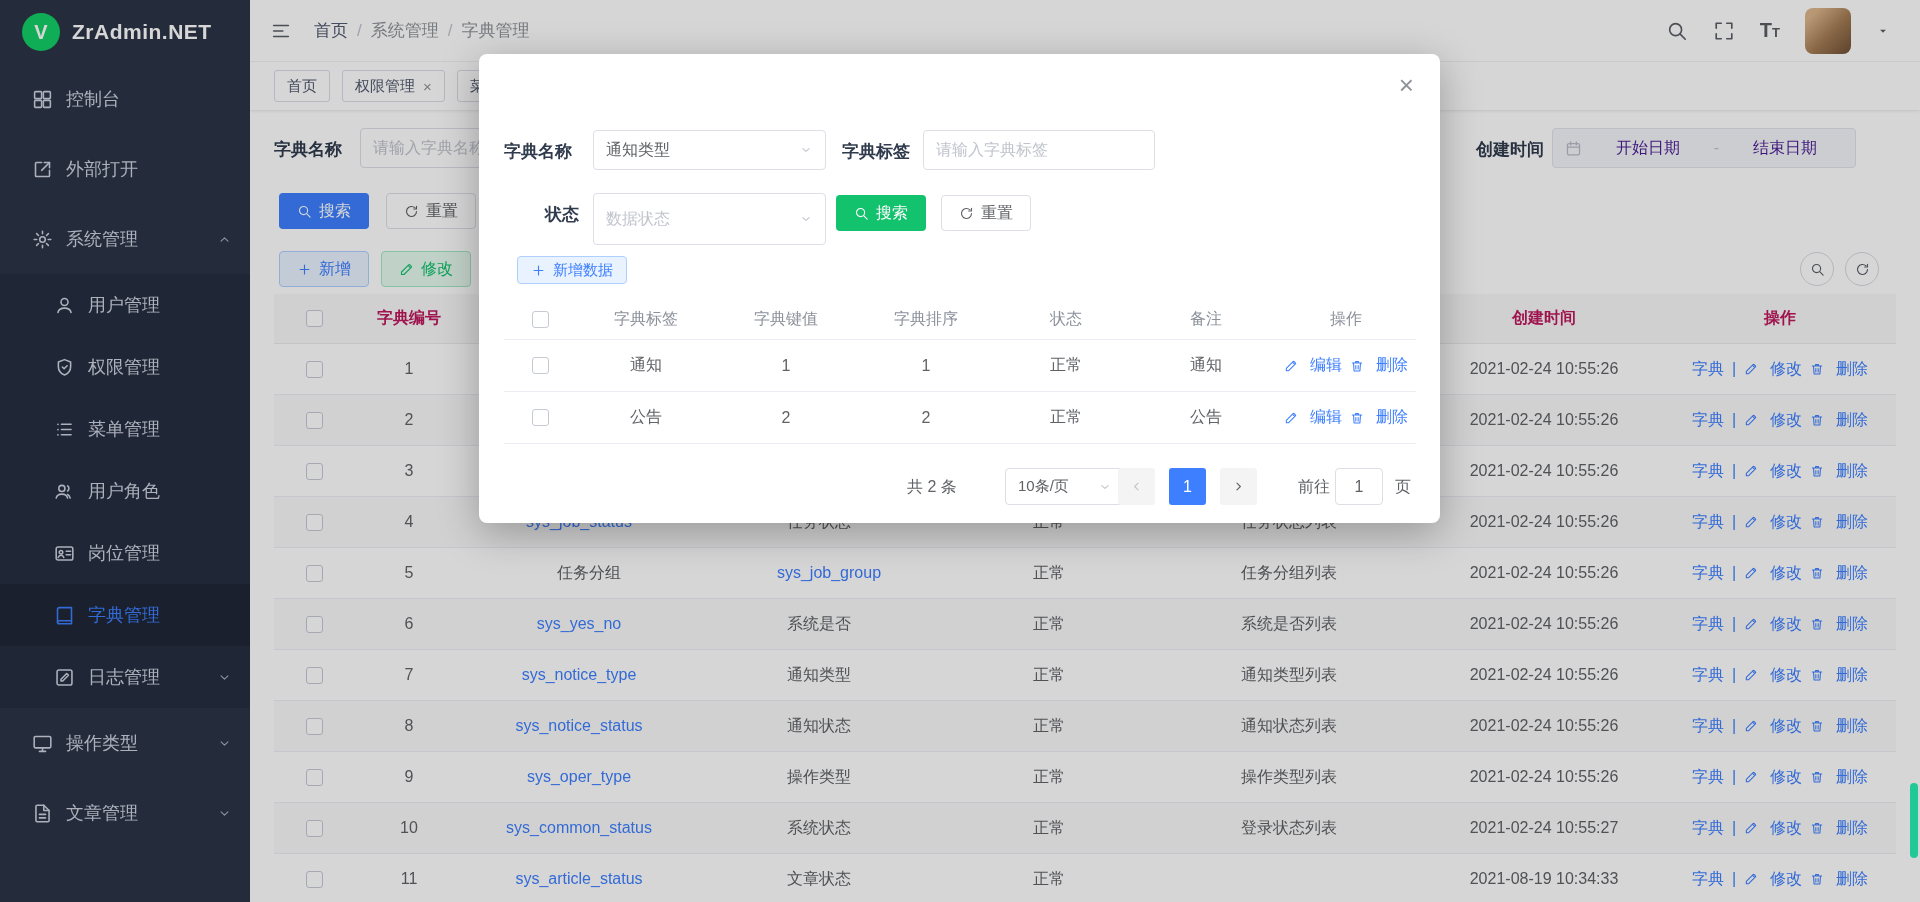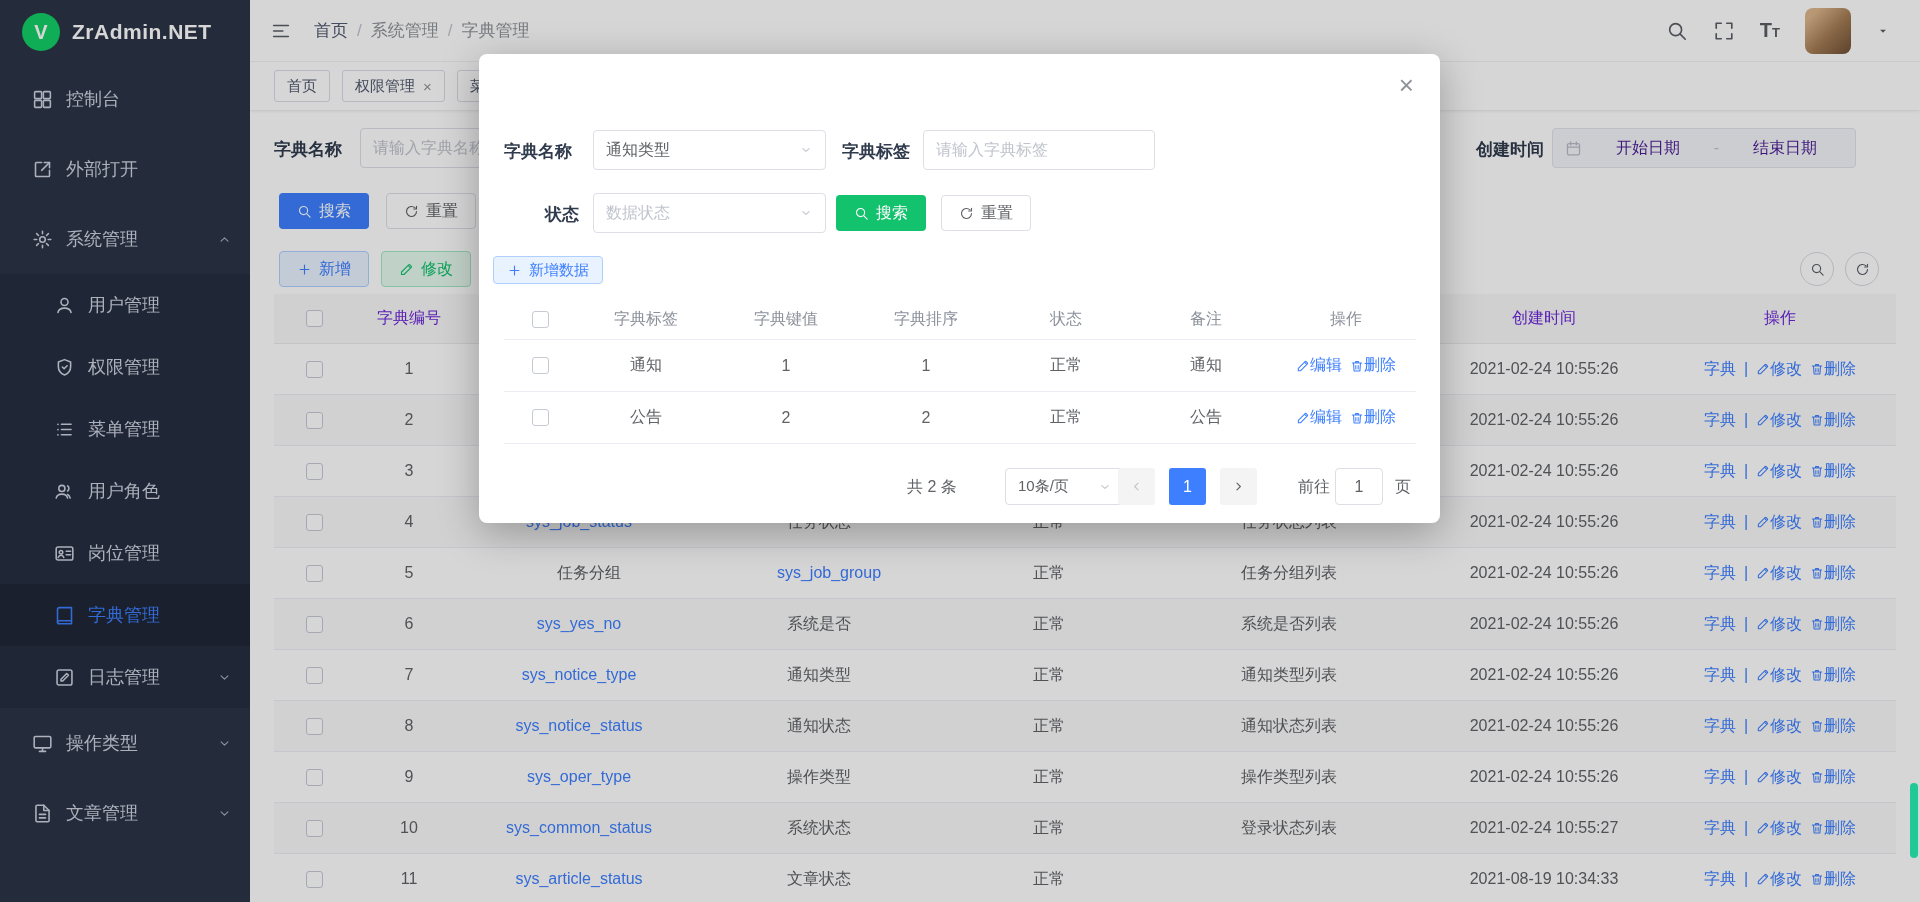--- a/index.html
+++ b/index.html
@@ -67,50 +67,50 @@
   #btn-add{left:29px;top:141px}
   #btn-edit{left:131px;top:141px}
   .circle-btn{position:absolute;width:34px;height:34px;border-radius:50%;border:1px solid #d6dae1;background:#fff;color:#5a5e66;display:flex;align-items:center;justify-content:center;cursor:pointer}
   .circle-btn .icon{width:15px;height:15px}
   #btn-circle-search{left:1550px;top:142px}
   #btn-circle-refresh{left:1595px;top:142px}
 
   
   .mt{position:absolute;left:24px;top:184px;width:1622px}
   .t-header{display:flex;height:50px;background:#f8f8f9;border-bottom:1px solid #e8eaec}
-  .th{font-weight:normal;color:#6d28d9;font-size:16px}
+  .th{font-weight:bold;color:#be185d;font-size:16px}
   .t-row{display:flex;height:51px;border-bottom:1px solid #ebeef5;font-size:16px;color:#606266;background:#fff}
   .t-row.striped{background:#fafafa}
   .t-cell{display:flex;align-items:center;justify-content:center;overflow:hidden}
   .mt .c0{width:80px}.mt .c1{width:110px}.mt .c2{width:230px}.mt .c3{width:250px}
   .mt .c4{width:210px}.mt .c5{width:270px}.mt .c6{width:240px}.mt .c7{width:232px}
   .checkbox{width:17px;height:17px;border:1px solid #c6cad3;border-radius:3px;background:#fff;cursor:pointer}
   .link{color:var(--primary,#3d7fff);cursor:pointer;text-decoration:none}
   .ops{display:flex;align-items:center;gap:8px}
-  .op-link{display:inline-flex;align-items:center;gap:0;color:var(--primary,#3d7fff);cursor:pointer;white-space:nowrap}
+  .op-link{display:inline-flex;align-items:center;gap:12px;color:var(--primary,#3d7fff);cursor:pointer;white-space:nowrap}
   .op-link .icon{width:14px;height:14px}
   .op-sep{color:var(--primary,#3d7fff)}
 
   
   .overlay{position:absolute;inset:0;background:var(--overlay,rgba(0,0,0,.16));z-index:40}
   .dialog{position:absolute;left:479px;top:54px;width:961px;height:469px;background:#fff;border-radius:8px;box-shadow:0 10px 40px rgba(0,0,0,.28);z-index:100}
   .dlg-close{position:absolute;right:26px;top:18px;font-size:26px;color:#909399;cursor:pointer;line-height:1}
   .dlg-label{position:absolute;font-size:17px;font-weight:bold;color:#303b4d;white-space:nowrap}
   .select{position:absolute;display:flex;align-items:center;justify-content:space-between;border:1px solid #dcdfe6;border-radius:4px;background:#fff;padding:0 12px;font-size:16px;color:#606266;cursor:pointer}
   .select .icon{width:14px;height:14px;color:#c0c4cc}
   .sel-ph{color:#c0c4cc}
   #d-name-label{left:25px;top:86px}
   #d-name-select{left:114px;top:76px;width:233px;height:40px}
   #d-tag-label{left:363px;top:86px}
   #d-tag-input{position:absolute;left:444px;top:76px;width:232px;height:40px}
   #d-status-label{left:66px;top:149px}
-  #d-status-select{left:114px;top:139px;width:233px;height:40px}
+  #d-status-select{left:114px;top:139px;width:233px;height:52px}
   #d-search{left:357px;top:141px}
   #d-reset{left:462px;top:141px}
-  #d-add-data{left:14px;top:202px;height:28px;font-size:15px;padding:13px 13px}
+  #d-add-data{left:38px;top:202px;height:28px;font-size:15px;padding:13px 13px}
 
   .dt{position:absolute;left:25px;top:246px;width:912px}
   .dt-header{display:flex;height:40px;border-bottom:1px solid #ebeef5}
   .th2{color:#8b909a;font-size:16px}
   .dt-row{display:flex;height:52px;border-bottom:1px solid #ebeef5;font-size:16px;color:#606266}
   .dt .c0{width:72px}.dt .c1,.dt .c2,.dt .c3,.dt .c4,.dt .c5,.dt .c6{width:140px}
 
   .pg-text{position:absolute;font-size:16px;color:#606266;white-space:nowrap}
   #pg-total{left:428px;top:423px}
   #pg-size{left:526px;top:414px;width:120px;height:37px;font-size:15px}

